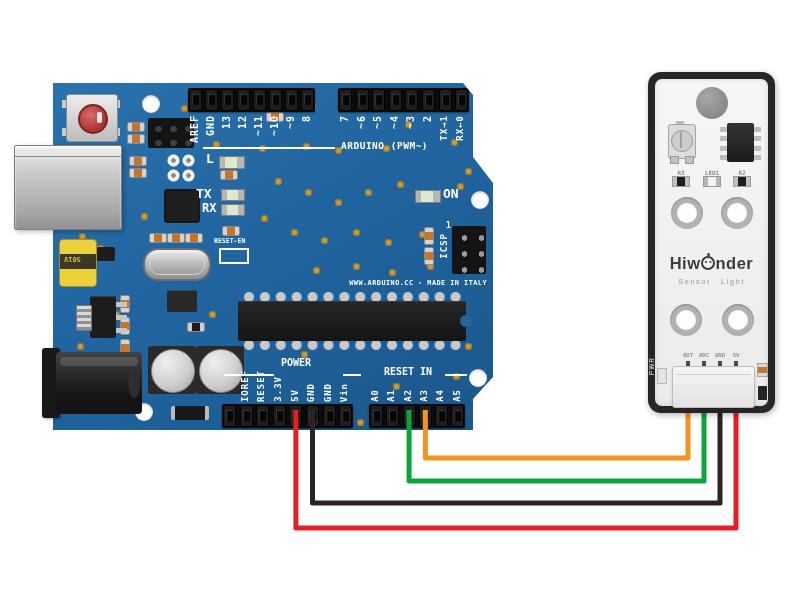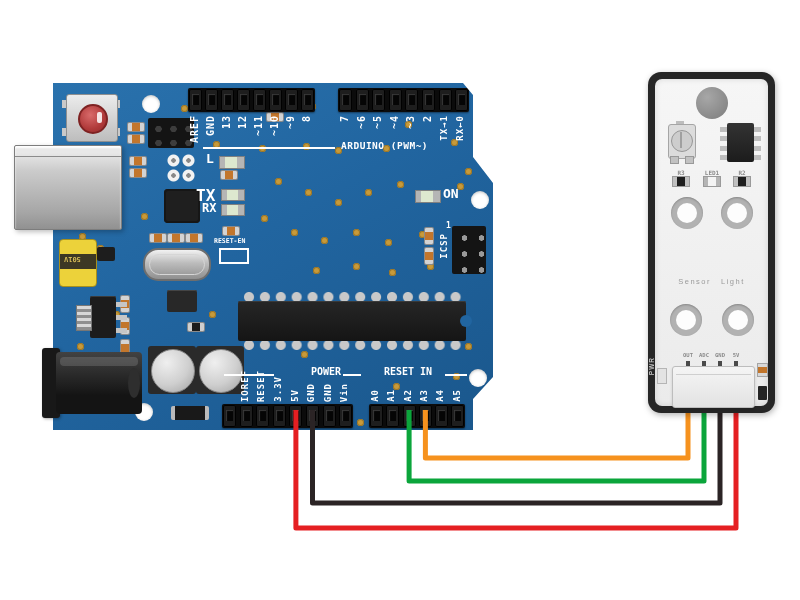--- a/index.html
+++ b/index.html
@@ -128,21 +128,21 @@
     <div class="abs" style="left:95px;top:35px;width:46px;height:30px;background:#141414;border-radius:2px;
                 background-image:radial-gradient(circle,#3d3d3d 3px,rgba(0,0,0,0) 3.5px);background-size:15px 14px;background-position:3px 4px;"></div>
 
     <div class="abs" style="left:113px;top:70px;width:30px;height:30px;
                 background-image:radial-gradient(circle,#888 2px,#f2f2f2 2.5px 5.5px,rgba(0,0,0,0) 6.5px);background-size:15px 15px;"></div>
 
     <div class="abs" style="left:111px;top:106px;width:36px;height:34px;background:#1f1f1f;border-radius:4px;box-shadow:inset 0 0 0 2px #161616, inset 0 1px 0 #3a3a3a"></div>
 
     <div class="silk" style="left:153px;top:68px;font-size:13px">L</div>
     <div class="led" style="left:166px;top:73px;width:24px;height:11px"></div>
-    <div class="silk" style="left:143px;top:103px;font-size:16px">TX</div>
+    <div class="silk" style="left:143px;top:103px;font-size:13px">TX</div>
     <div class="led" style="left:168px;top:106px;width:22px;height:10px"></div>
     <div class="silk" style="left:149px;top:118px;font-size:12px">RX</div>
     <div class="led" style="left:168px;top:121px;width:22px;height:10px"></div>
 
     <div class="led" style="left:362px;top:107px;width:24px;height:11px"></div>
     <div class="silk" style="left:390px;top:103px;font-size:13px">ON</div>
 
     <div class="abs" style="left:6px;top:156px;width:36px;height:46px;border-radius:4px;border:1px solid #a8901c;background:linear-gradient(180deg,#ecd23a 0 30%,#3c3824 30% 62%,#ecd23a 62%)">
       <div class="silk" style="left:4px;top:15px;font-size:7px;color:#d8bd57;transform:rotate(180deg)">501V</div>
     </div>
@@ -193,20 +193,21 @@
     <div class="dippins" style="left:189px;top:256px"></div>
     <div id="dipbody"></div>
 
     <div class="smd v" style="left:372px;top:145px"></div>
     <div class="smd v" style="left:372px;top:165px"></div>
     <div class="vlabel small" style="left:385px;top:150px">ICSP</div>
     <div class="silk" style="left:393px;top:138px;font-size:8px">1</div>
     <div class="abs" style="left:399px;top:143px;width:34px;height:48px;background:#141414;border-radius:2px;
                 background-image:radial-gradient(circle,#9a9a9a 2.5px,rgba(0,0,0,0) 3px);background-size:17px 16px;background-position:4px 4px;"></div>
 
+    <div class="silk" style="left:180px;top:196px;width:254px;text-align:right;font-size:6.8px;letter-spacing:.5px">WWW.ARDUINO.CC - MADE IN ITALY</div>
 
     <div class="hdr gapA" style="left:135px;top:5px">
       <div class="pin"></div>
         <div class="pin"></div>
         <div class="pin"></div>
         <div class="pin"></div>
       <div class="pin"></div>
         <div class="pin"></div>
         <div class="pin"></div>
         <div class="pin"></div>
@@ -269,21 +270,21 @@
     <div class="vlabel small" style="left:269px;bottom:28px">GND</div>
     <div class="vlabel small" style="left:285px;bottom:28px">Vin</div>
     <div class="vlabel small" style="left:316px;bottom:28px">A0</div>
     <div class="vlabel small" style="left:332px;bottom:28px">A1</div>
     <div class="vlabel small" style="left:349px;bottom:28px">A2</div>
     <div class="vlabel small" style="left:365px;bottom:28px">A3</div>
     <div class="vlabel small" style="left:381px;bottom:28px">A4</div>
     <div class="vlabel small" style="left:398px;bottom:28px">A5</div>
 
     <div class="sline" style="left:171px;top:291px;width:50px"></div>
-    <div class="silk" style="left:228px;top:283px;width:60px;text-align:right;font-size:10px">POWER</div>
+    <div class="silk" style="left:228px;top:274px;width:60px;text-align:left;font-size:10px">POWER</div>
     <div class="sline" style="left:290px;top:291px;width:18px"></div>
     <div class="silk" style="left:322px;top:283px;width:66px;text-align:center;font-size:10px">RESET IN</div>
     <div class="sline" style="left:392px;top:291px;width:22px"></div>
   </div>
 
   <div class="abs" style="left:14px;top:145px;width:106px;height:83px;border:1px solid #7d7d7d;border-radius:2px;
               background:linear-gradient(180deg,#e8e8e8 0 8%,#cbcbcb 30%,#a6a6a6 80%,#919191);
               box-shadow:2px 2px 5px rgba(0,0,0,.25), inset 0 2px 2px #fff;">
     <div class="abs" style="left:0;top:10px;width:100%;height:1px;background:#8b8b8b"></div>
   </div>
@@ -327,20 +328,23 @@
     <div class="modlabel" style="left:33px;top:97px">R3</div>
     <div class="modlabel" style="left:64px;top:97px">LED1</div>
     <div class="modlabel" style="left:94px;top:97px">R2</div>
     <div class="abs" style="left:25px;top:105px;width:16px;height:9px;background:linear-gradient(90deg,#c0c0c0 0 4px,#1e1e1e 4px 12px,#c0c0c0 12px);box-shadow:0 0 0 1px #9a9a9a"></div>
     <div class="abs" style="left:56px;top:105px;width:16px;height:9px;background:linear-gradient(90deg,#b5b5b5 0 4px,#f4f4f4 4px 12px,#b5b5b5 12px);box-shadow:0 0 0 1px #9a9a9a"></div>
     <div class="abs" style="left:86px;top:105px;width:16px;height:9px;background:linear-gradient(90deg,#c0c0c0 0 4px,#1e1e1e 4px 12px,#c0c0c0 12px);box-shadow:0 0 0 1px #9a9a9a"></div>
 
     <div class="ring" style="left:23px;top:125px"></div>
     <div class="ring" style="left:73px;top:125px"></div>
 
+    <div class="abs" style="left:0;top:182px;width:127px;text-align:center;color:#3c3c3c;font-weight:bold;font-size:16.5px;letter-spacing:.5px;">
+      <span>Hiw</span><span class="robot-o"></span><span>nder</span>
+    </div>
     <div class="abs" style="left:0;top:205px;width:127px;display:flex;justify-content:center;gap:10px;color:#9b9b9b;font-size:7.5px;letter-spacing:1.5px;">
       <span>Sensor</span>
       <span>Light</span>
     </div>
 
     <div class="ring" style="left:22px;top:232px"></div>
     <div class="ring" style="left:74px;top:232px"></div>
 
     <div class="modlabel" style="left:40px;top:280px;font-size:5.5px">OUT</div>
     <div class="modlabel" style="left:56px;top:280px;font-size:5.5px">ADC</div>

